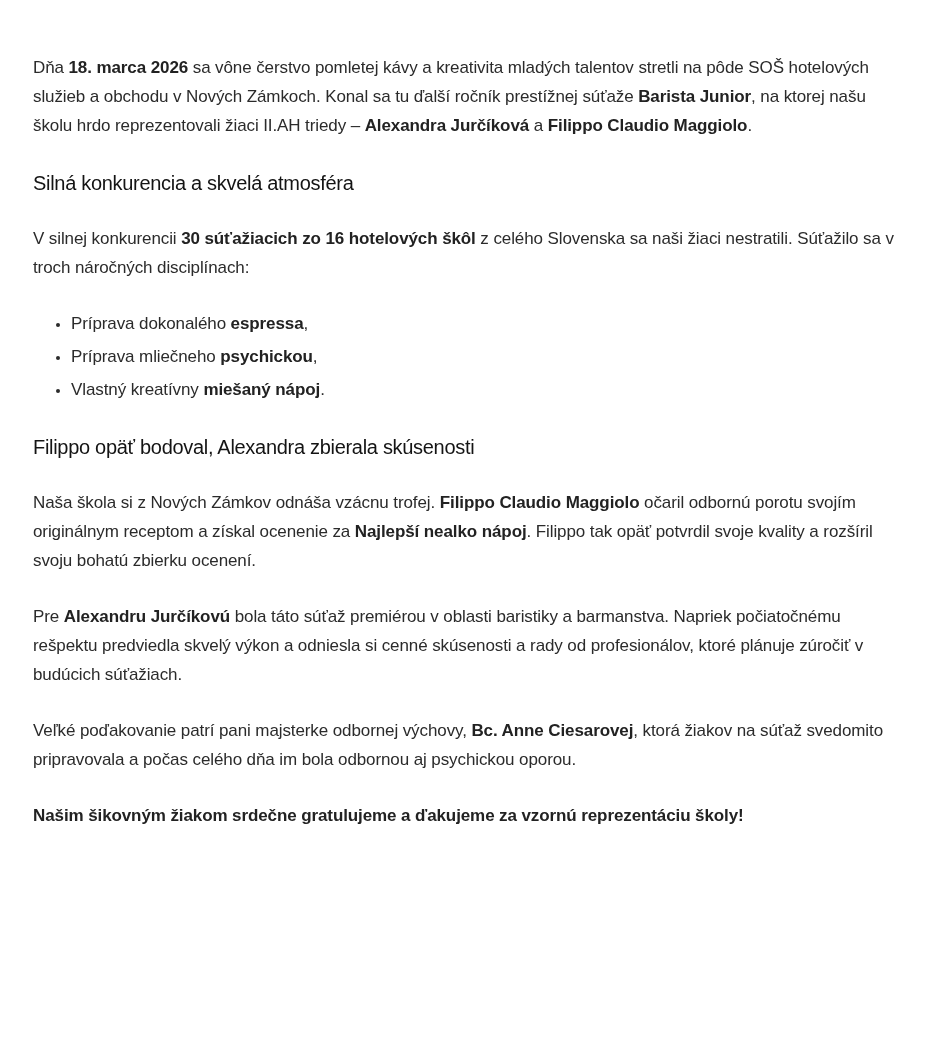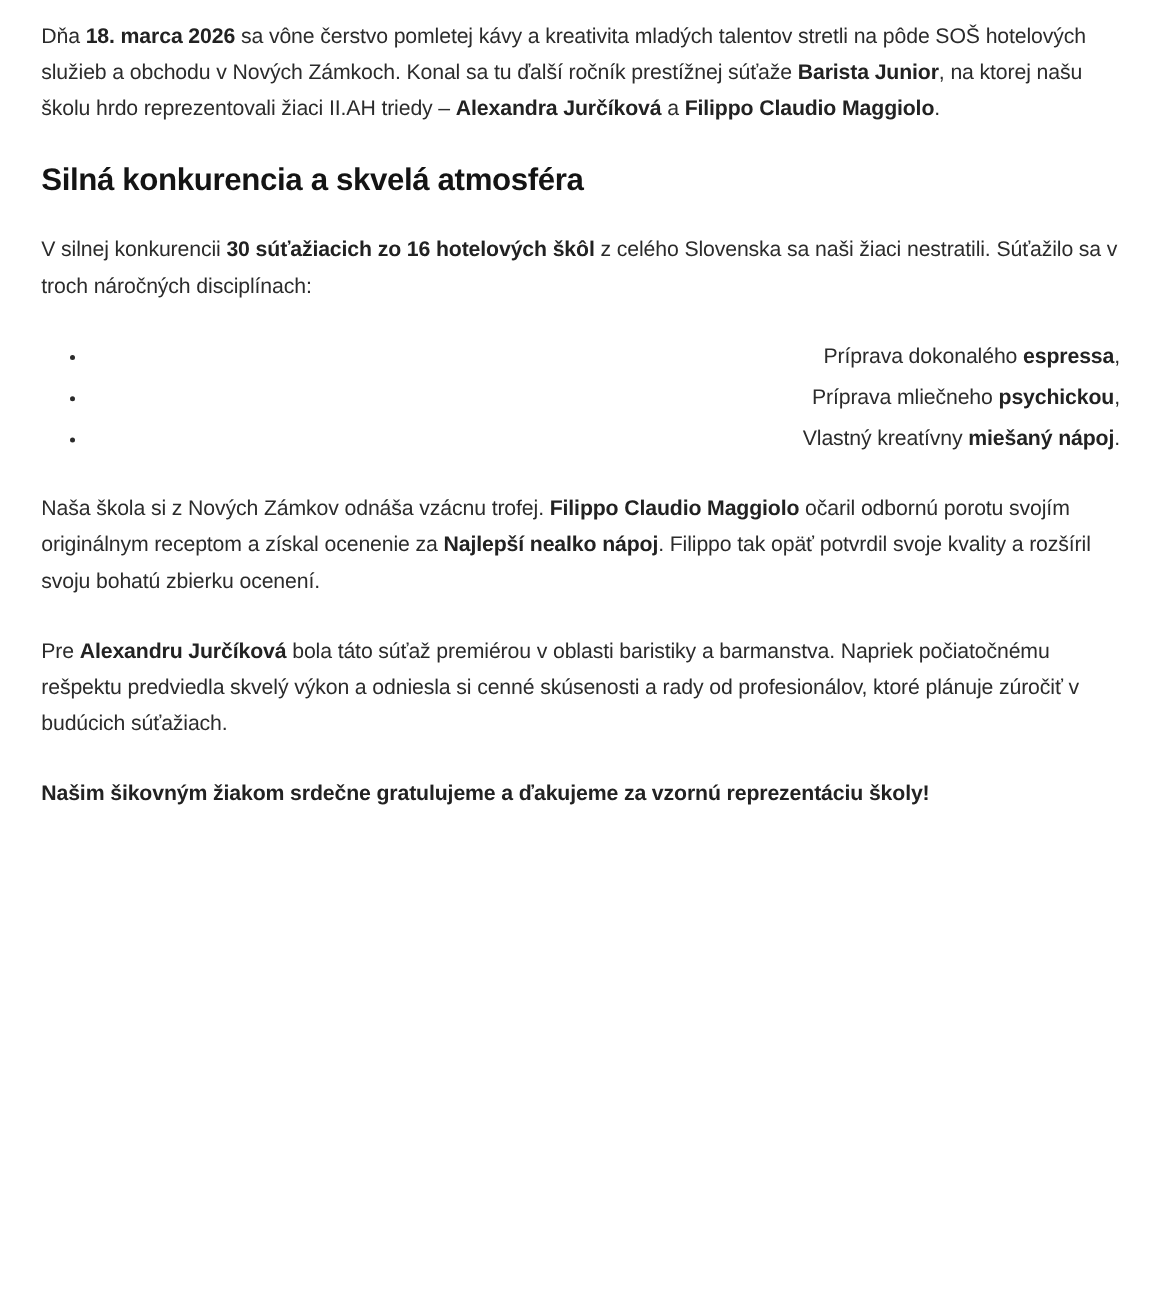--- a/index.html
+++ b/index.html
@@ -12,50 +12,50 @@
     height: 1039px;
     overflow: hidden;
     font-family: "Liberation Sans", "DejaVu Sans", sans-serif;
     color: var(--text-color, #2b2b2b);
     -webkit-font-smoothing: antialiased;
   }
   .article {
     box-sizing: border-box;
     padding: 14px 33px 0 33px;
     width: 929px;
+    margin-top: 39px;
   }
   .article p {
     margin: 0 0 27px 0;
     font-size: 17px;
     line-height: 29px;
     letter-spacing: -0.1px;
   }
   .article h2 {
     margin: 28px 0 26px 0;
-    font-size: 25px;
+    font-size: 20px;
     line-height: 30px;
-    font-weight: 700;
+    font-weight: 400;
     color: var(--heading-color, #141414);
     letter-spacing: -0.3px;
   }
   .article strong {
     font-weight: 700;
     color: var(--strong-color, #222222);
   }
   .article ul {
     margin: 0 0 27px 0;
     padding: 0 0 0 38px;
     list-style: disc;
   }
   .article li {
     font-size: 17px;
     line-height: 29px;
     margin: 0 0 4px 0;
     letter-spacing: -0.1px;
-    text-align: right;
   }
   .article li::marker {
     font-size: 14px;
   }
 </style>
 </head>
 <body style="--text-color: #2b2b2b; --heading-color: #141414; --strong-color: #222222; background: rgb(255, 255, 255);">
 
 <article class="article">
 
@@ -65,22 +65,24 @@
 
   <p>V silnej konkurencii <strong>30 súťažiacich zo 16 hotelových škôl</strong> z celého Slovenska sa naši žiaci nestratili. Súťažilo sa v troch náročných disciplínach:</p>
 
   <ul>
     <li>Príprava dokonalého <strong>espressa</strong>,</li>
     <li>Príprava mliečneho <strong>psychickou</strong>,</li>
     <li>Vlastný kreatívny <strong>miešaný nápoj</strong>.</li>
   </ul>
 
 
+  <h2>Filippo opäť bodoval, Alexandra zbierala skúsenosti</h2>
 
   <p>Naša škola si z Nových Zámkov odnáša vzácnu trofej. <strong>Filippo Claudio Maggiolo</strong> očaril odbornú porotu svojím originálnym receptom a získal ocenenie za <strong>Najlepší nealko nápoj</strong>. Filippo tak opäť potvrdil svoje kvality a rozšíril svoju bohatú zbierku ocenení.</p>
 
-  <p>Pre <strong>Alexandru Jurčíková</strong> bola táto súťaž premiérou v oblasti baristiky a barmanstva. Napriek počiatočnému rešpektu predviedla skvelý výkon a odniesla si cenné skúsenosti a rady od profesionálov, ktoré plánuje zúročiť v budúcich súťažiach.</p>
+  <p>Pre <strong>Alexandru Jurčíkovú</strong> bola táto súťaž premiérou v oblasti baristiky a barmanstva. Napriek počiatočnému rešpektu predviedla skvelý výkon a odniesla si cenné skúsenosti a rady od profesionálov, ktoré plánuje zúročiť v budúcich súťažiach.</p>
 
 
+  <p>Veľké poďakovanie patrí pani majsterke odbornej výchovy, <strong>Bc. Anne Ciesarovej</strong>, ktorá žiakov na súťaž svedomito pripravovala a počas celého dňa im bola odbornou aj psychickou oporou.</p>
 
   <p><strong>Našim šikovným žiakom srdečne gratulujeme a ďakujeme za vzornú reprezentáciu školy!</strong></p>
 
 </article>
 
 </body></html>

